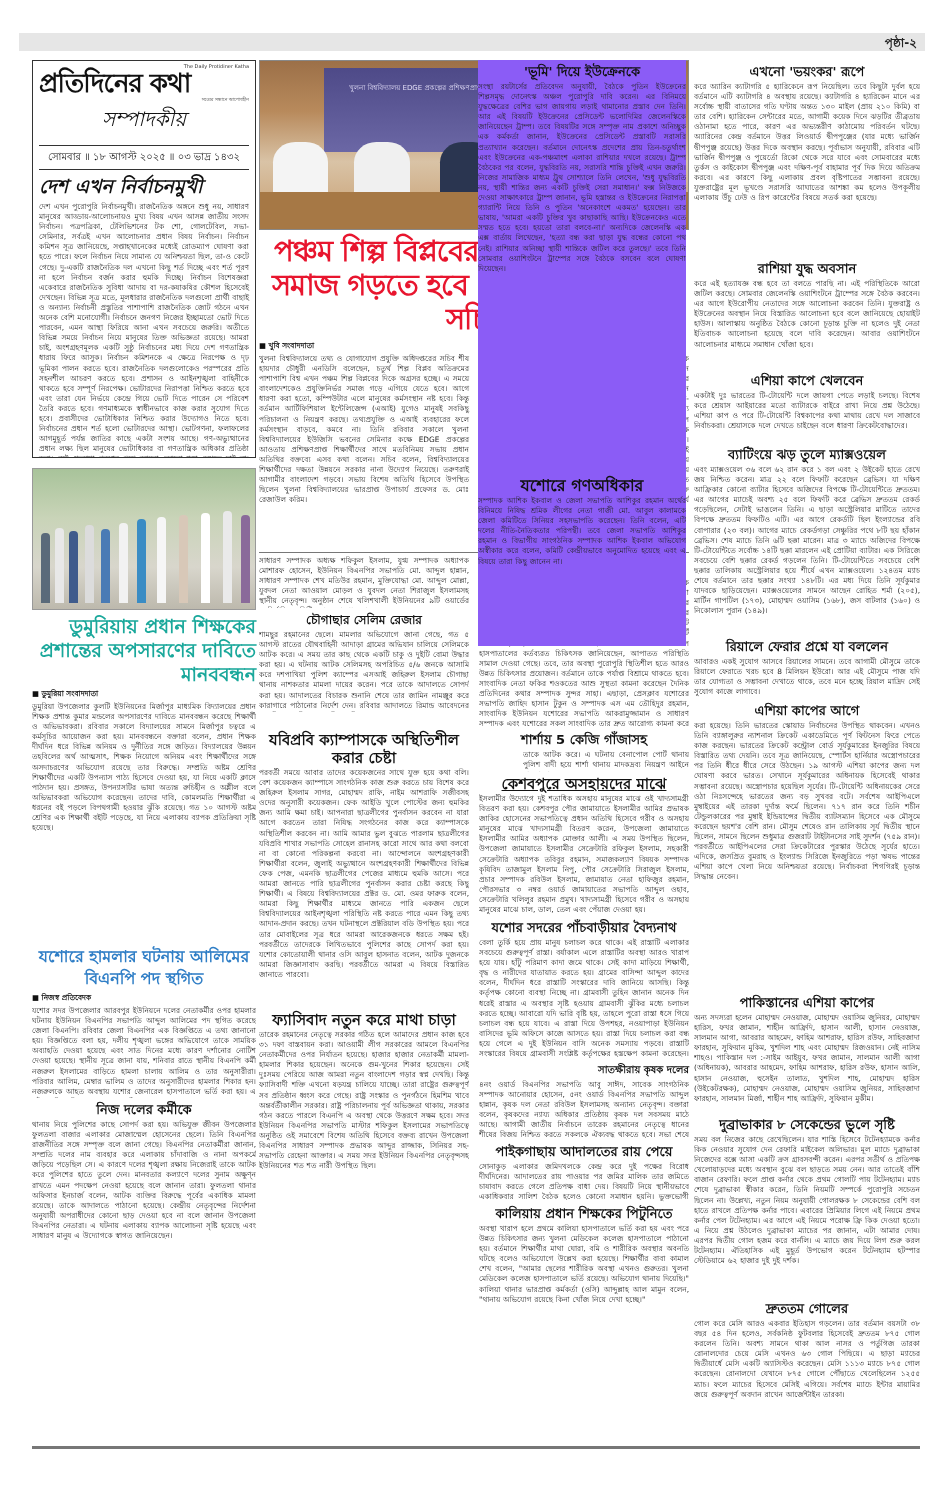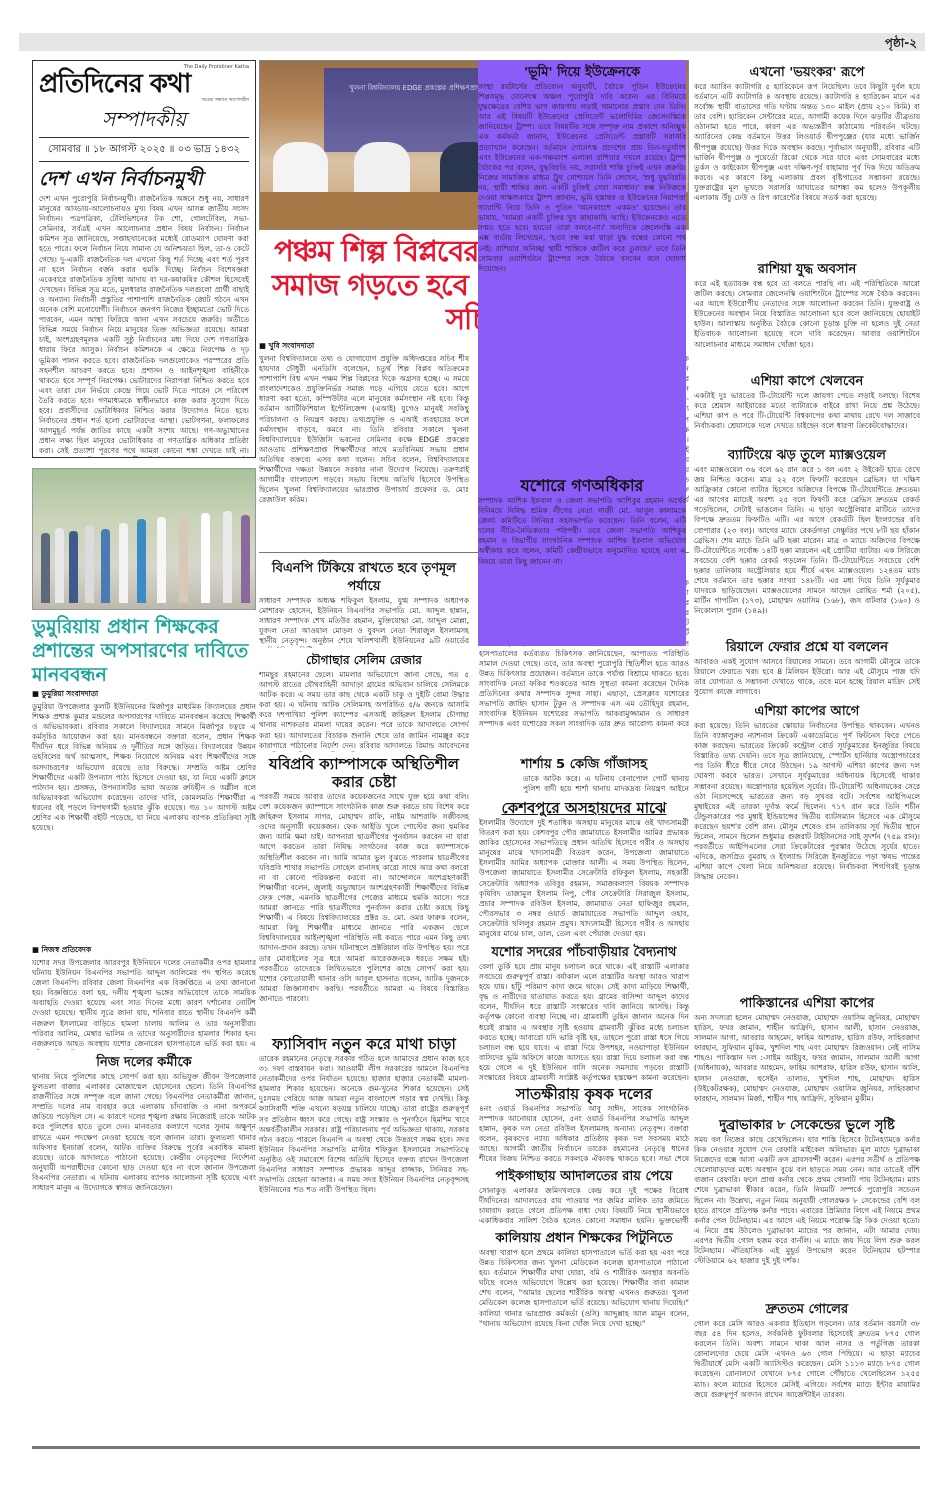--- a/index.html
+++ b/index.html
@@ -8,30 +8,30 @@
   .pagenum{position:absolute;right:8px;top:1px;font-size:12px;font-weight:bold;color:#222;}
   .col{position:absolute;top:60px;}
   .c1{left:32px;width:224px;}
   .c2{left:259px;width:430px;}
   .c3{left:694px;width:226px;}
   .bodytext{font-size:7.4px;line-height:10.1px;text-align:justify;color:#222;word-spacing:0.5px;}
   .edbox{border:1.5px solid #333;padding:4px 6px 6px 6px;box-sizing:border-box;height:398px;overflow:hidden;}
   .mast{font-family:"DejaVu Serif",serif;font-size:26px;font-weight:bold;letter-spacing:-1px;line-height:28px;color:#111;}
   .mast-en{font-size:5px;text-align:right;color:#333;margin-top:-2px;}
   .mast-tag{font-size:4.5px;text-align:right;color:#444;}
-  .sampadokio{font-family:"DejaVu Serif",serif;font-style:italic;font-size:20px;text-align:center;line-height:26px;margin:2px 0 5px 0;}
+  .sampadokio{font-family:"DejaVu Serif",serif;font-style:italic;font-size:20px;text-align:center;line-height:26px;margin:2px 0 13px 0;}
   .dateline{border-top:1px solid #333;border-bottom:1px solid #333;font-size:10px;text-align:center;padding:3px 0;margin-bottom:4px;}
   .edhead{font-size:19px;font-weight:bold;line-height:24px;margin-bottom:4px;white-space:nowrap;font-style:italic;}
   .photo{background:linear-gradient(180deg,#9c7048 0%,#b88a5c 30%,#d9c3a6 60%,#c69c6e 100%);position:relative;overflow:hidden;}
   .banner{position:absolute;left:15%;top:4%;width:65%;height:50%;background:linear-gradient(180deg,#4e4a88,#6b67a5);}
   .banner-txt{color:#e0dcf6;font-size:7px;text-align:center;padding-top:14px;}
   .table{position:absolute;left:0;bottom:0;width:100%;height:22%;background:#a67845;}
   .person{position:absolute;bottom:22%;width:13%;height:30%;border-radius:40% 40% 0 0;}
   .redhead{color:#e8152e;font-weight:bold;text-align:center;line-height:34px;font-size:29px;letter-spacing:-1px;}
-  .tealhead{color:#1aa89b;font-weight:bold;text-align:left;font-size:19px;line-height:24px;}
+  .tealhead{color:#1aa89b;font-weight:bold;text-align:right;font-size:19px;line-height:24px;}
   .bluehead{color:#2f7ec6;font-weight:bold;text-align:center;font-size:16px;line-height:22px;}
   .subhead{font-size:13px;font-weight:bold;text-align:center;line-height:18px;margin:3px 0 1px;}
   .byline{font-size:7.4px;font-weight:bold;margin:2px 0;}
   .two{display:flex;gap:10px;}
   .two>div{flex:1;}
   .rule{border-top:1px solid #777;margin:3px 0;}
   .bottomrule{position:absolute;left:32px;top:1446px;width:888px;height:3px;background:#777;}
   .crowdphoto{background:linear-gradient(180deg,#a8c39a 0%,#c9d4b8 35%,#d8d6cc 70%,#bdb9ad 100%);position:relative;overflow:hidden;}
   .fig{position:absolute;bottom:6px;width:9px;border-radius:4px 4px 0 0;}
 </style>
@@ -64,20 +64,21 @@
     <div class="fig" style="left:124px;height:86px;background:#f6f6f6;"></div>
     <div class="fig" style="left:146px;height:88px;background:#d8c8b8;"></div>
     <div class="fig" style="left:168px;height:90px;background:#ffffff;"></div>
     <div class="fig" style="left:190px;height:92px;background:#eaeaea;"></div>
     <div class="fig" style="left:208px;height:88px;background:#8a6a9a;"></div>
   </div>
   <div class="tealhead" style="margin-top:4px;">ডুমুরিয়ায় প্রধান শিক্ষকের প্রশান্তের অপসারণের দাবিতে মানববন্ধন</div>
   <div class="byline">■ ডুমুরিয়া সংবাদদাতা</div>
   <div class="bodytext" style="height:240px;overflow:hidden;">ডুমুরিয়া উপজেলার কুলটি ইউনিয়নের মির্জাপুর মাধ্যমিক বিদ্যালয়ের প্রধান শিক্ষক প্রশান্ত কুমার মন্ডলের অপসারণের দাবিতে মানববন্ধন করেছে শিক্ষার্থী ও অভিভাবকরা। রবিবার সকালে বিদ্যালয়ের সামনে মির্জাপুর চত্বরে এ কর্মসূচির আয়োজন করা হয়। মানববন্ধনে বক্তারা বলেন, প্রধান শিক্ষক দীর্ঘদিন ধরে বিভিন্ন অনিয়ম ও দুর্নীতির সঙ্গে জড়িত। বিদ্যালয়ের উন্নয়ন তহবিলের অর্থ আত্মসাৎ, শিক্ষক নিয়োগে অনিয়ম এবং শিক্ষার্থীদের সঙ্গে অসদাচরণের অভিযোগ রয়েছে তার বিরুদ্ধে। সম্প্রতি অষ্টম শ্রেণির শিক্ষার্থীদের একটি উপন্যাস পাঠ্য হিসেবে দেওয়া হয়, যা নিয়ে একটি ক্লাসে পাঠদান হয়। প্রসঙ্গত, উপন্যাসটির ভাষা অত্যন্ত রুচিহীন ও অশ্লীল বলে অভিভাবকরা অভিযোগ করেছেন। তাদের দাবি, কোমলমতি শিক্ষার্থীরা এ ধরনের বই পড়লে বিপথগামী হওয়ার ঝুঁকি রয়েছে। গত ১০ আগস্ট অষ্টম শ্রেণির এক শিক্ষার্থী বইটি পড়েছে, যা নিয়ে এলাকায় ব্যাপক প্রতিক্রিয়া সৃষ্টি হয়েছে।</div>
 
+  <div class="bluehead" style="margin-top:4px;">যশোরে হামলার ঘটনায় আলিমের বিএনপি পদ স্থগিত</div>
   <div class="byline">■ নিজস্ব প্রতিবেদক</div>
   <div class="bodytext" style="height:92px;overflow:hidden;">যশোর সদর উপজেলার আরবপুর ইউনিয়নে দলের নেতাকর্মীর ওপর হামলার ঘটনায় ইউনিয়ন বিএনপির সভাপতি আব্দুল আলিমের পদ স্থগিত করেছে জেলা বিএনপি। রবিবার জেলা বিএনপির এক বিজ্ঞপ্তিতে এ তথ্য জানানো হয়। বিজ্ঞপ্তিতে বলা হয়, দলীয় শৃঙ্খলা ভঙ্গের অভিযোগে তাকে সাময়িক অব্যাহতি দেওয়া হয়েছে এবং সাত দিনের মধ্যে কারণ দর্শানোর নোটিশ দেওয়া হয়েছে। স্থানীয় সূত্রে জানা যায়, শনিবার রাতে স্থানীয় বিএনপি কর্মী নজরুল ইসলামের বাড়িতে হামলা চালায় আলিম ও তার অনুসারীরা। পরিবার আলিম, মেম্বার ভালিম ও তাদের অনুসারীদের হামলার শিকার হন। নজরুলকে আহত অবস্থায় যশোর জেনারেল হাসপাতালে ভর্তি করা হয়। এ ঘটনায় বিএনপির মধ্যে চাঞ্চল্য সৃষ্টি হয়।</div>
   <div class="subhead">নিজ দলের কর্মীকে</div>
   <div class="bodytext" style="height:150px;overflow:hidden;">থানায় নিয়ে পুলিশের কাছে সোপর্দ করা হয়। অভিযুক্ত জীবন উপজেলার ফুলতলা বাজার এলাকার মোজাম্মেল হোসেনের ছেলে। তিনি বিএনপির রাজনীতির সঙ্গে সম্পৃক্ত বলে জানা গেছে। বিএনপির নেতাকর্মীরা জানান, সম্প্রতি দলের নাম ব্যবহার করে এলাকায় চাঁদাবাজি ও নানা অপকর্মে জড়িয়ে পড়েছিল সে। এ কারণে দলের শৃঙ্খলা রক্ষায় নিজেরাই তাকে আটক করে পুলিশের হাতে তুলে দেন। মানবতার কল্যাণে দলের সুনাম অক্ষুণ্ন রাখতে এমন পদক্ষেপ নেওয়া হয়েছে বলে জানান তারা। ফুলতলা থানার অফিসার ইনচার্জ বলেন, আটক ব্যক্তির বিরুদ্ধে পূর্বের একাধিক মামলা রয়েছে। তাকে আদালতে পাঠানো হয়েছে। কেন্দ্রীয় নেতৃবৃন্দের নির্দেশনা অনুযায়ী অপরাধীদের কোনো ছাড় দেওয়া হবে না বলে জানান উপজেলা বিএনপির নেতারা। এ ঘটনায় এলাকায় ব্যাপক আলোচনা সৃষ্টি হয়েছে এবং সাধারণ মানুষ এ উদ্যোগকে স্বাগত জানিয়েছেন।</div>
 </div>
 
 <div class="col c2">
   <div class="photo" style="height:168px;border:1px solid #888;">
     <div class="banner">
       <div class="banner-txt">খুলনা বিশ্ববিদ্যালয় EDGE প্রকল্পের প্রশিক্ষণপ্রাপ্ত শিক্ষার্থীদের সাথে মতবিনিময় সভা</div>
@@ -91,21 +92,20 @@
   </div>
   <div class="redhead" style="margin-top:4px;">পঞ্চম শিল্প বিপ্লবের যুগে প্রযুক্তিনির্ভর সমাজ গড়তে হবে : খুবিতে আইসিটি সচিব</div>
   <div class="byline" style="margin-top:4px;">■ খুবি সংবাদদাতা</div>
   <div class="two" style="height:195px;overflow:hidden;">
     <div class="bodytext">খুলনা বিশ্ববিদ্যালয়ে তথ্য ও যোগাযোগ প্রযুক্তি অধিদপ্তরের সচিব শীষ হায়দার চৌধুরী এনডিসি বলেছেন, চতুর্থ শিল্প বিপ্লব অতিক্রমের পাশাপাশি বিশ্ব এখন পঞ্চম শিল্প বিপ্লবের দিকে অগ্রসর হচ্ছে। এ সময়ে বাংলাদেশকেও প্রযুক্তিনির্ভর সমাজ গড়ে এগিয়ে যেতে হবে। আগে ধারণা করা হতো, কম্পিউটার এলে মানুষের কর্মসংস্থান নষ্ট হবে। কিন্তু বর্তমান আর্টিফিশিয়াল ইন্টেলিজেন্স (এআই) যুগেও মানুষই সবকিছু পরিচালনা ও নিয়ন্ত্রণ করছে। তথ্যপ্রযুক্তি ও এআই ব্যবহারের ফলে কর্মসংস্থান বাড়বে, কমবে না। তিনি রবিবার সকালে খুলনা বিশ্ববিদ্যালয়ের ইউজিসি ভবনের সেমিনার কক্ষে EDGE প্রকল্পের আওতায় প্রশিক্ষণপ্রাপ্ত শিক্ষার্থীদের সাথে মতবিনিময় সভায় প্রধান অতিথির বক্তব্যে এসব কথা বলেন। সচিব বলেন, বিশ্ববিদ্যালয়ের শিক্ষার্থীদের দক্ষতা উন্নয়নে সরকার নানা উদ্যোগ নিয়েছে। তরুণরাই আগামীর বাংলাদেশ গড়বে। সভায় বিশেষ অতিথি হিসেবে উপস্থিত ছিলেন খুলনা বিশ্ববিদ্যালয়ের ভারপ্রাপ্ত উপাচার্য প্রফেসর ড. মোঃ রেজাউল করিম।</div>
     <div class="bodytext">বক্তব্য রাখেন বাংলাদেশ হাই-টেক পার্ক কর্তৃপক্ষের ব্যবস্থাপনা পরিচালক (এমডি) হেলেন এ.কে.এম. আমিরুল ইসলাম। স্বাগত বক্তব্য রাখেন খুলনা বিশ্ববিদ্যালয়ের কম্পিউটার সায়েন্স এন্ড ইঞ্জিনিয়ারিং ডিসিপ্লিনের প্রধান প্রফেসর ড. এস এম রফিজুল ইসলাম। শুভেচ্ছা বক্তব্য রাখেন ইডিজিই কেইউসিএসই ডিজিটাল স্কিল ট্রেনিং প্রোগ্রামের কো-অর্ডিনেটর প্রফেসর ড. শেখ আলমগীর হোসেন। সভায় আরও বক্তব্য রাখেন খুলনার অতিরিক্ত জেলা প্রশাসক (শিক্ষা ও আইসিটি) নজরুল ইসলাম, বিসিসি প্রতিনিধি আশরাফুল আলম। প্রশিক্ষণার্থীদের পক্ষে বক্তব্য দেন শিক্ষার্থী মোঃ জাহিদুর রহমান ও আরিফুজ্জামান উজ্জ্বল। অনুষ্ঠানের শুরুতে জুলাই অভ্যুত্থানের শহীদ, '২৪ এর জুলাই আন্দোলনে শহীদ ও মাইলস্টোন স্কুল এন্ড কলেজে বিমান দুর্ঘটনায় নিহতদের স্মরণে দাঁড়িয়ে এক মিনিট নীরবতা পালন করা হয়। সভায় বিশ্ববিদ্যালয়ের বিভিন্ন ডিসিপ্লিনের শিক্ষক, প্রশিক্ষণার্থী ও আমন্ত্রিত অতিথিবৃন্দ উপস্থিত ছিলেন। এর আগে তথ্য ও যোগাযোগ প্রযুক্তি অধিদপ্তরের সচিব শীষ হায়দার চৌধুরী খুলনা বিশ্ববিদ্যালয়ের উপাচার্য প্রফেসর ড. মোঃ রেজাউল করিমের সঙ্গে সৌজন্য সাক্ষাৎ করেন।</div>
   </div>
   <div class="rule"></div>
   <div class="two">
     <div>
-      <div class="subhead">বিএনপি টিকিয়ে রাখতে হবে তৃণমূল পর্যায়ে</div>
       <div class="bodytext" style="height:52px;overflow:hidden;">সাধারণ সম্পাদক অধ্যক্ষ শফিকুল ইসলাম, যুগ্ম সম্পাদক অধ্যাপক মোশারফ হোসেন, ইউনিয়ন বিএনপির সভাপতি মো. আব্দুল হান্নান, সাধারণ সম্পাদক শেখ মতিউর রহমান, মুক্তিযোদ্ধা মো. আব্দুল মোল্লা, যুবদল নেতা আওয়াল মোড়ল ও যুবদল নেতা শিরাজুল ইসলামসহ স্থানীয় নেতৃবৃন্দ। অনুষ্ঠান শেষে খলিশখালী ইউনিয়নের ৯টি ওয়ার্ডের নবনির্বাচিত কমিটির নাম ঘোষণা করা হয়।</div>
       <div class="subhead" style="font-size:12px;">চৌগাছার সেলিম রেজার</div>
       <div class="bodytext" style="height:82px;overflow:hidden;">শামছুর রহমানের ছেলে। মামলার অভিযোগে জানা গেছে, গত ৫ আগস্ট রাতের যৌথবাহিনী আদাড়া গ্রামের অভিযান চালিয়ে সেলিমকে আটক করে। এ সময় তার কাছ থেকে একটি চাকু ও দুইটি বোমা উদ্ধার করা হয়। এ ঘটনায় আটক সেলিমসহ অপরিচিত ৫/৬ জনকে আসামি করে দশপাখিয়া পুলিশ ক্যাম্পের এসআই জহিরুল ইসলাম চৌগাছা থানায় নাশকতার মামলা দায়ের করেন। পরে তাকে আদালতে সোপর্দ করা হয়। আদালতের বিচারক শুনানি শেষে তার জামিন নামঞ্জুর করে কারাগারে পাঠানোর নির্দেশ দেন। রবিবার আদালতে রিমান্ড আবেদনের শুনানি শেষে বিচারক ২ দিনের রিমান্ড মঞ্জুর করেন।</div>
     </div>
     <div>
       <div class="subhead">যশোরের সাংবাদিকদের 'দাদাভাই'</div>
       <div class="bodytext" style="height:150px;overflow:hidden;">এবং তিনি প্রায় অচেতন হয়ে যান। পরিবারের সদস্যরা দ্রুত তাকে যশোর জেনারেল হাসপাতালে নিয়ে যান। সেখানে প্রাথমিক চিকিৎসা শেষে চিকিৎসকরা তাকে হৃদরোগ বিভাগে ভর্তি করেন। এরপর চিকিৎসকরা তাকে আইসিইউতে স্থানান্তর করেন। অস্ত্রোপচারের প্রয়োজন হওয়ায় কারণে সাথে সাথে তাকে করোনারি কেয়ার ইউনিটে ভর্তি করে নেওয়া হয়। কয়েকদিন আগেও ফকির শওকতের একবার হার্ট অ্যাটাক হয়েছিল বলে জানান তার স্ত্রী। রোববার যশোর জেনারেল হাসপাতালের কর্তব্যরত চিকিৎসক জানিয়েছেন, আপাতত পরিস্থিতি সামাল দেওয়া গেছে। তবে, তার অবস্থা পুরোপুরি স্থিতিশীল হতে আরও উন্নত চিকিৎসার প্রয়োজন। বর্তমানে তাকে পর্যাপ্ত বিশ্রামে থাকতে হবে। সাংবাদিক নেতা ফকির শওকতের আশু সুস্থতা কামনা করেছেন দৈনিক প্রতিদিনের কথার সম্পাদক সুন্দর সাহা। এছাড়া, প্রেসক্লাব যশোরের সভাপতি জাহিদ হাসান টুকুন ও সম্পাদক এস এম তৌহিদুর রহমান, সাংবাদিক ইউনিয়ন যশোরের সভাপতি আকরামুজ্জামান ও সাধারণ সম্পাদক এবং যশোরের সকল সাংবাদিক তার দ্রুত আরোগ্য কামনা করে বিবৃতি দিয়েছেন।</div>
     </div>
   </div>
   <div class="two">
@@ -115,21 +115,21 @@
       <div class="subhead" style="font-size:15px;">ফ্যাসিবাদ নতুন করে মাথা চাড়া</div>
       <div class="bodytext" style="height:242px;overflow:hidden;">তারেক রহমানের নেতৃত্বে সরকার গঠিত হলে আমাদের প্রধান কাজ হবে ৩১ দফা বাস্তবায়ন করা। আওয়ামী লীগ সরকারের আমলে বিএনপির নেতাকর্মীদের ওপর নির্যাতন হয়েছে। হাজার হাজার নেতাকর্মী মামলা-হামলার শিকার হয়েছেন। অনেকে গুম-খুনের শিকার হয়েছেন। সেই দুঃসময় পেরিয়ে আজ আমরা নতুন বাংলাদেশ গড়ার স্বপ্ন দেখছি। কিন্তু ফ্যাসিবাদী শক্তি এখনো ষড়যন্ত্র চালিয়ে যাচ্ছে। তারা রাষ্ট্রের গুরুত্বপূর্ণ সব প্রতিষ্ঠান ধ্বংস করে গেছে। রাষ্ট্র সংস্কার ও পুনর্গঠনে হিমশিম খাবে অন্তর্বর্তীকালীন সরকার। রাষ্ট্র পরিচালনায় পূর্ব অভিজ্ঞতা থাকায়, সরকার গঠন করতে পারলে বিএনপি এ অবস্থা থেকে উত্তরণে সক্ষম হবে। সদর ইউনিয়ন বিএনপির সভাপতি মাস্টার শফিকুল ইসলামের সভাপতিত্বে অনুষ্ঠিত ওই সমাবেশে বিশেষ অতিথি হিসেবে বক্তব্য রাখেন উপজেলা বিএনপির সাধারণ সম্পাদক প্রভাষক আব্দুর রাজ্জাক, সিনিয়র সহ-সভাপতি রেহেনা আক্তার। এ সময় সদর ইউনিয়ন বিএনপির নেতৃবৃন্দসহ ইউনিয়নের শত শত নারী উপস্থিত ছিল।</div>
     </div>
     <div>
       <div class="subhead">শার্শায় 5 কেজি গাঁজাসহ</div>
       <div class="bodytext" style="height:22px;overflow:hidden;margin-left:44px;">তাকে আটক করে। এ ঘটনায় বেনাপোল পোর্ট থানায় পুলিশ বাদী হয়ে শার্শা থানায় মাদকদ্রব্য নিয়ন্ত্রণ আইনে মামলা দায়ের করেছেন।</div>
       <div class="subhead" style="font-size:15px;text-decoration:underline;">কেশবপুরে অসহায়দের মাঝে</div>
       <div class="bodytext" style="height:122px;overflow:hidden;">ইসলামীর উদ্যোগে দুই শতাধিক অসহায় মানুষের মাঝে ওই খাদ্যসামগ্রী বিতরণ করা হয়। কেশবপুর পৌর জামায়াতে ইসলামীর আমির প্রভাষক জাকির হোসেনের সভাপতিত্বে প্রধান অতিথি হিসেবে গরীব ও অসহায় মানুষের মাঝে খাদ্যসামগ্রী বিতরণ করেন, উপজেলা জামায়াতে ইসলামীর আমির অধ্যাপক মোক্তার আলী। এ সময় উপস্থিত ছিলেন, উপজেলা জামায়াতে ইসলামীর সেক্রেটারি রফিকুল ইসলাম, সহকারী সেক্রেটারি অধ্যাপক তবিবুর রহমান, সমাজকল্যাণ বিষয়ক সম্পাদক কৃষিবিদ তাজামুল ইসলাম নিপু, পৌর সেক্রেটারি সিরাজুল ইসলাম, প্রচার সম্পাদক রবিউল ইসলাম, জামায়াত নেতা হাফিজুর রহমান, পৌরসভার ৩ নম্বর ওয়ার্ড জামায়াতের সভাপতি আব্দুল ওহাব, সেক্রেটারি খলিলুর রহমান প্রমুখ। খাদ্যসামগ্রী হিসেবে গরীব ও অসহায় মানুষের মাঝে চাল, ডাল, তেল এবং পেঁয়াজ দেওয়া হয়।</div>
       <div class="subhead">যশোর সদরের পাঁচবাড়ীয়ার বৈদ্যনাথ</div>
       <div class="bodytext" style="height:120px;overflow:hidden;">বেলা তুর্কি হয়ে প্রায় মানুষ চলাচল করে থাকে। এই রাস্তাটি এলাকার সবচেয়ে গুরুত্বপূর্ণ রাস্তা। বর্ষাকাল এলে রাস্তাটির অবস্থা আরও খারাপ হয়ে যায়। হাঁটু পরিমাণ কাদা জমে থাকে। সেই কাদা মাড়িয়ে শিক্ষার্থী, বৃদ্ধ ও নারীদের যাতায়াত করতে হয়। গ্রামের বাসিন্দা আব্দুল কাদের বলেন, দীর্ঘদিন ধরে রাস্তাটি সংস্কারের দাবি জানিয়ে আসছি। কিন্তু কর্তৃপক্ষ কোনো ব্যবস্থা নিচ্ছে না। গ্রামবাসী তুহিন জানান অনেক দিন ধরেই রাস্তার এ অবস্থার সৃষ্টি হওয়ায় গ্রামবাসী ঝুঁকির মধ্যে চলাচল করতে হচ্ছে। আবারো যদি ভারি বৃষ্টি হয়, তাহলে পুরো রাস্তা ধসে গিয়ে চলাচল বন্ধ হয়ে যাবে। এ রাস্তা দিয়ে উপশহর, নওয়াপাড়া ইউনিয়ন বাসিদের ভূমি অফিসে কাজে আসতে হয়। রাস্তা দিয়ে চলাচল করা বন্ধ হয়ে গেলে এ দুই ইউনিয়ন বাসি অনেক সমস্যায় পড়বে। রাস্তাটি সংস্কারের বিষয়ে গ্রামবাসী সংশ্লিষ্ট কর্তৃপক্ষের হস্তক্ষেপ কামনা করেছেন। এ ব্যাপারে সদর উপজেলা নির্বাহী কর্মকর্তা শারমিন আক্তার জানান, পাঁচবাড়ীয়ার গ্রামের বদ্যনাথ তলার রাস্তাটি ও ব্রিজ সংস্কারের পদক্ষেপ নেয়া হবে।</div>
-      <div class="subhead" style="font-size:15px;">সাতক্ষীরায় কৃষক দলের</div>
+      <div class="subhead" style="font-size:10px;text-align:right;">সাতক্ষীরায় কৃষক দলের</div>
       <div class="bodytext" style="height:60px;overflow:hidden;">৪নং ওয়ার্ড বিএনপির সভাপতি আবু সাঈদ, সাবেক সাংগঠনিক সম্পাদক আনোয়ার হোসেন, ৫নং ওয়ার্ড বিএনপির সভাপতি আব্দুল হান্নান, কৃষক দল নেতা রবিউল ইসলামসহ অন্যান্য নেতৃবৃন্দ। বক্তারা বলেন, কৃষকদের ন্যায্য অধিকার প্রতিষ্ঠায় কৃষক দল সবসময় মাঠে আছে। আগামী জাতীয় নির্বাচনে তারেক রহমানের নেতৃত্বে ধানের শীষের বিজয় নিশ্চিত করতে সকলকে ঐক্যবদ্ধ থাকতে হবে। সভা শেষে একটি কর্মী সমাবেশ অনুষ্ঠিত হয়।</div>
       <div class="subhead">পাইকগাছায় আদালতের রায় পেয়ে</div>
       <div class="bodytext" style="height:40px;overflow:hidden;">সোনাকুড় এলাকার জমিদখলকে কেন্দ্র করে দুই পক্ষের বিরোধ দীর্ঘদিনের। আদালতের রায় পাওয়ার পর জমির মালিক তার জমিতে চাষাবাদ করতে গেলে প্রতিপক্ষ বাধা দেয়। বিষয়টি নিয়ে স্থানীয়ভাবে একাধিকবার সালিশ বৈঠক হলেও কোনো সমাধান হয়নি। ভুক্তভোগী পরিবার প্রশাসনের হস্তক্ষেপ কামনা করেছেন।</div>
       <div class="subhead">কালিয়ায় প্রধান শিক্ষকের পিটুনিতে</div>
       <div class="bodytext" style="height:82px;overflow:hidden;">অবস্থা খারাপ হলে প্রথমে কালিয়া হাসপাতালে ভর্তি করা হয় এবং পরে উন্নত চিকিৎসার জন্য খুলনা মেডিকেল কলেজ হাসপাতালে পাঠানো হয়। বর্তমানে শিক্ষার্থীর মাথা ঘোরা, বমি ও শারীরিক অবস্থার অবনতি ঘটছে বলেও অভিযোগে উল্লেখ করা হয়েছে। শিক্ষার্থীর বাবা কামাল শেখ বলেন, "আমার ছেলের শারীরিক অবস্থা এখনও গুরুতর। খুলনা মেডিকেল কলেজ হাসপাতালে ভর্তি রয়েছে। অভিযোগ থানায় দিয়েছি।" কালিয়া থানার ভারপ্রাপ্ত কর্মকর্তা (ওসি) আব্দুল্লাহ আল মামুন বলেন, "থানায় অভিযোগ রয়েছে কিনা খোঁজ নিয়ে দেখা হচ্ছে।"</div>
     </div>
   </div>
 </div>
 
 <div class="col" style="left:478px;width:208px;top:60px;background:#8b5cf6;">

